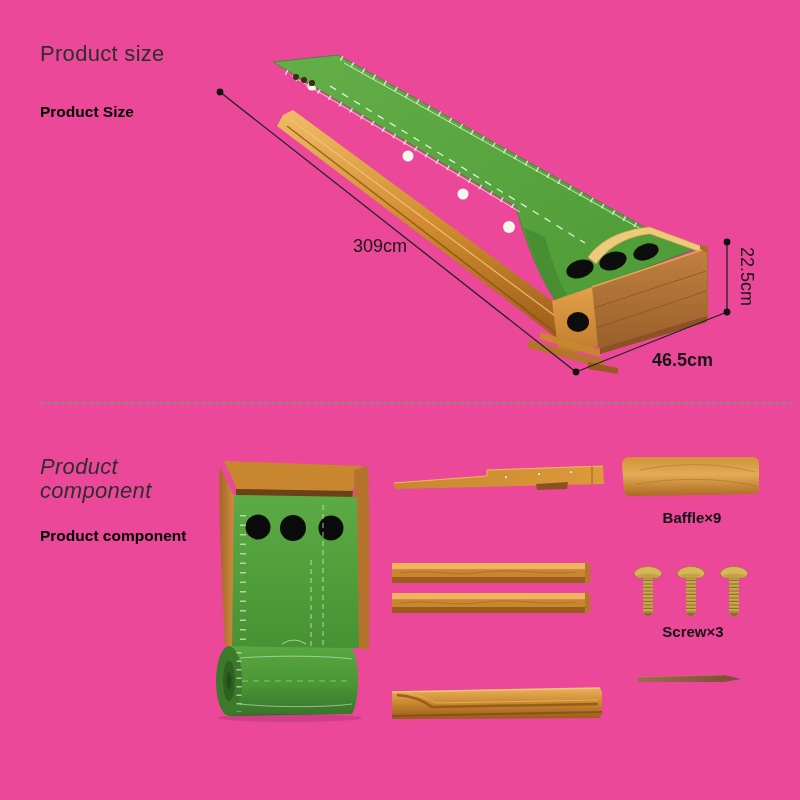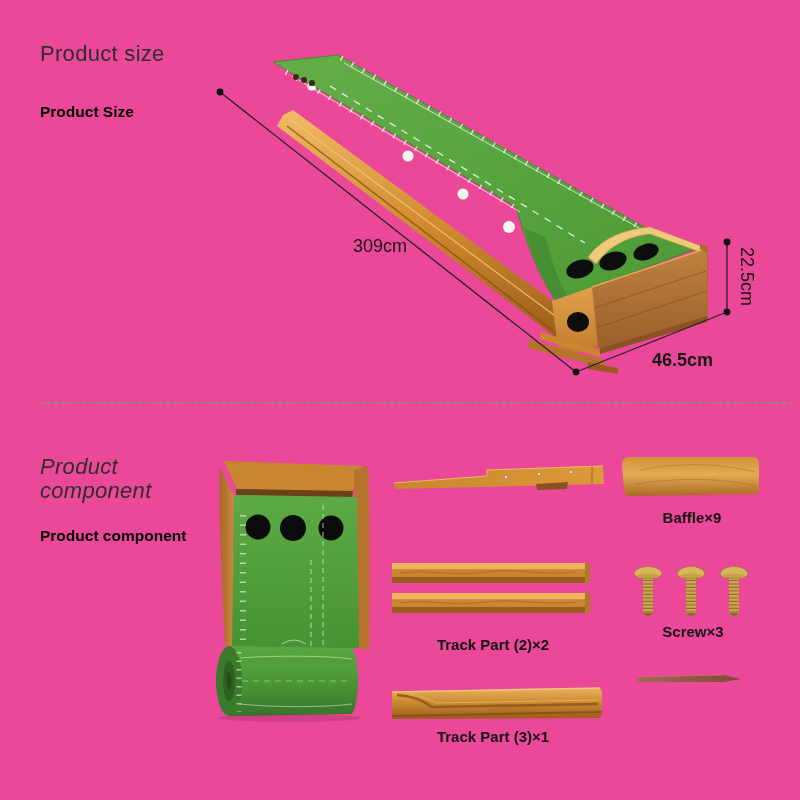--- a/index.html
+++ b/index.html
@@ -241,17 +241,15 @@
       <path d="M392,716 L602,712" stroke="#7c4812" stroke-width="2" fill="none" opacity="0.7"></path>
     </g>
 
     <g>
       <polygon points="638,677 724,675 741,679 724,682 638,682" fill="url(#stripGrad)"></polygon>
       <path d="M638,677 L724,675" stroke="#c08a6a" stroke-width="0.5" fill="none"></path>
     </g>
   </svg>
 
   <div class="abs item-label" style="left:614px;top:509px;width:156px;">Baffle×9</div>
-  <div class="abs item-label" style="left:388px;top:636px;width:210px;">Track Part (2)×2</div>
   <div class="abs item-label" style="left:625px;top:623px;width:136px;">Screw×3</div>
-  <div class="abs item-label" style="left:387px;top:728px;width:212px;">Track Part (3)×1</div>
 
 </div>
 
 </body></html>

